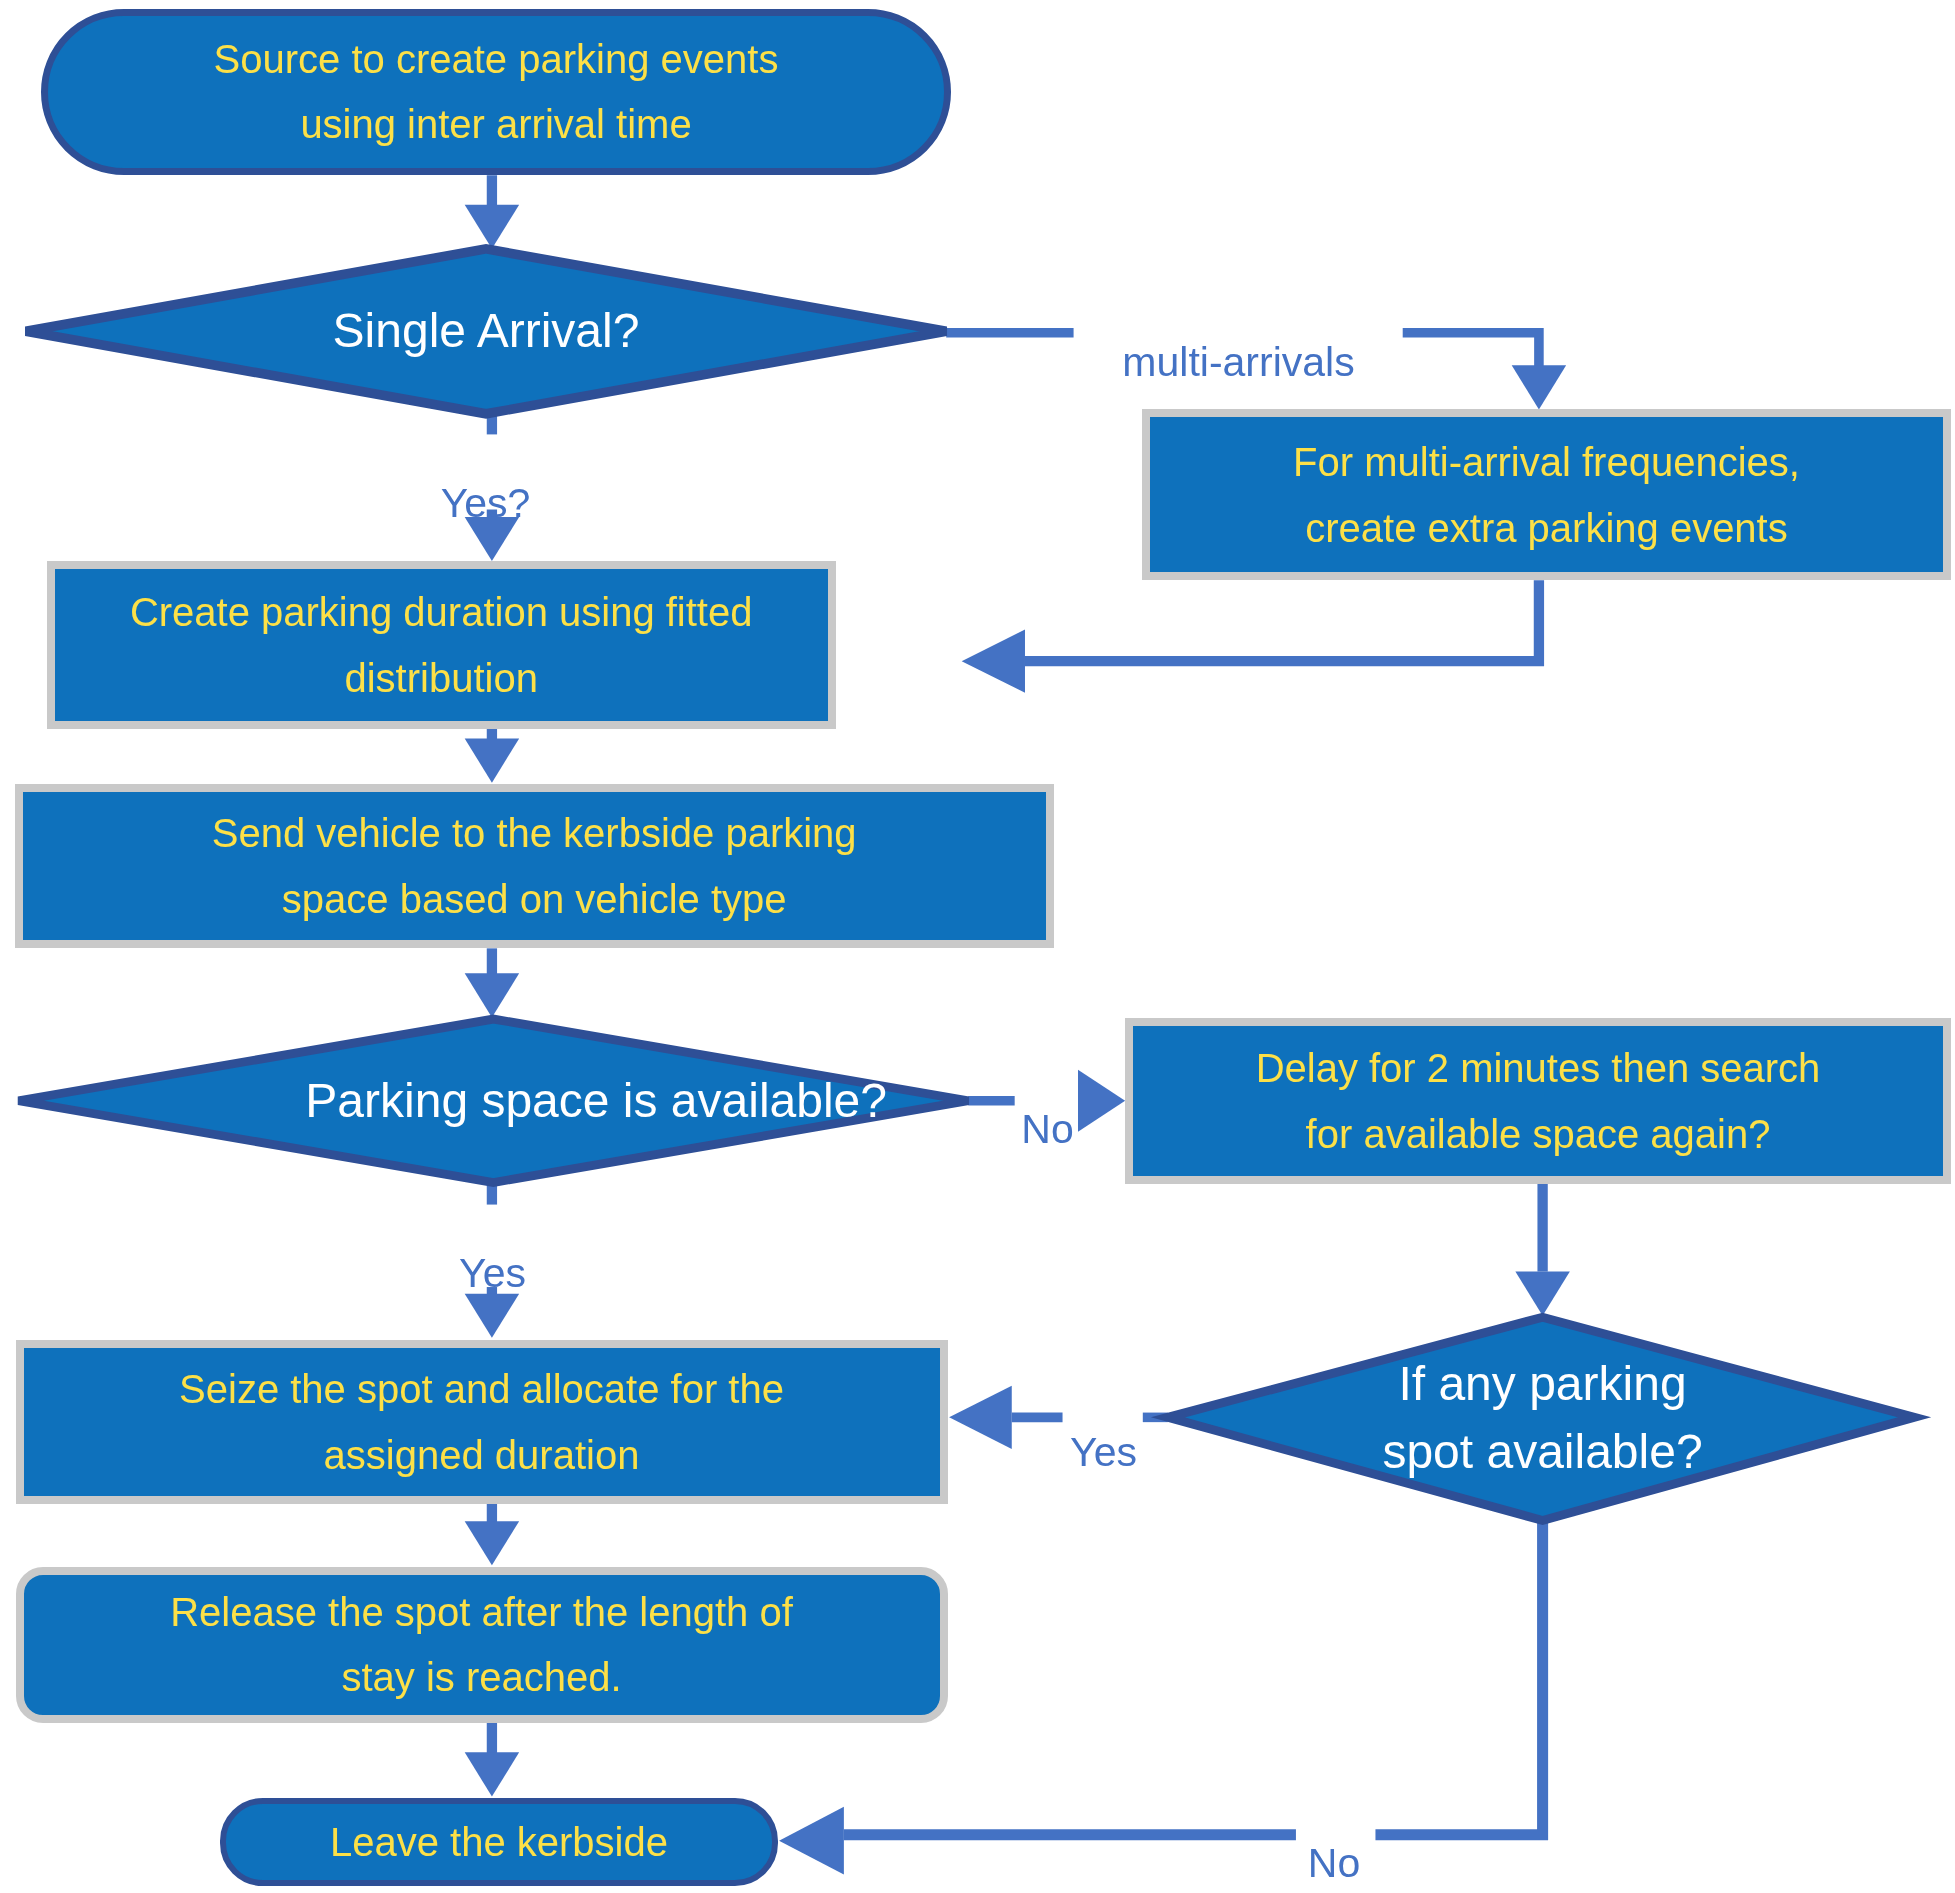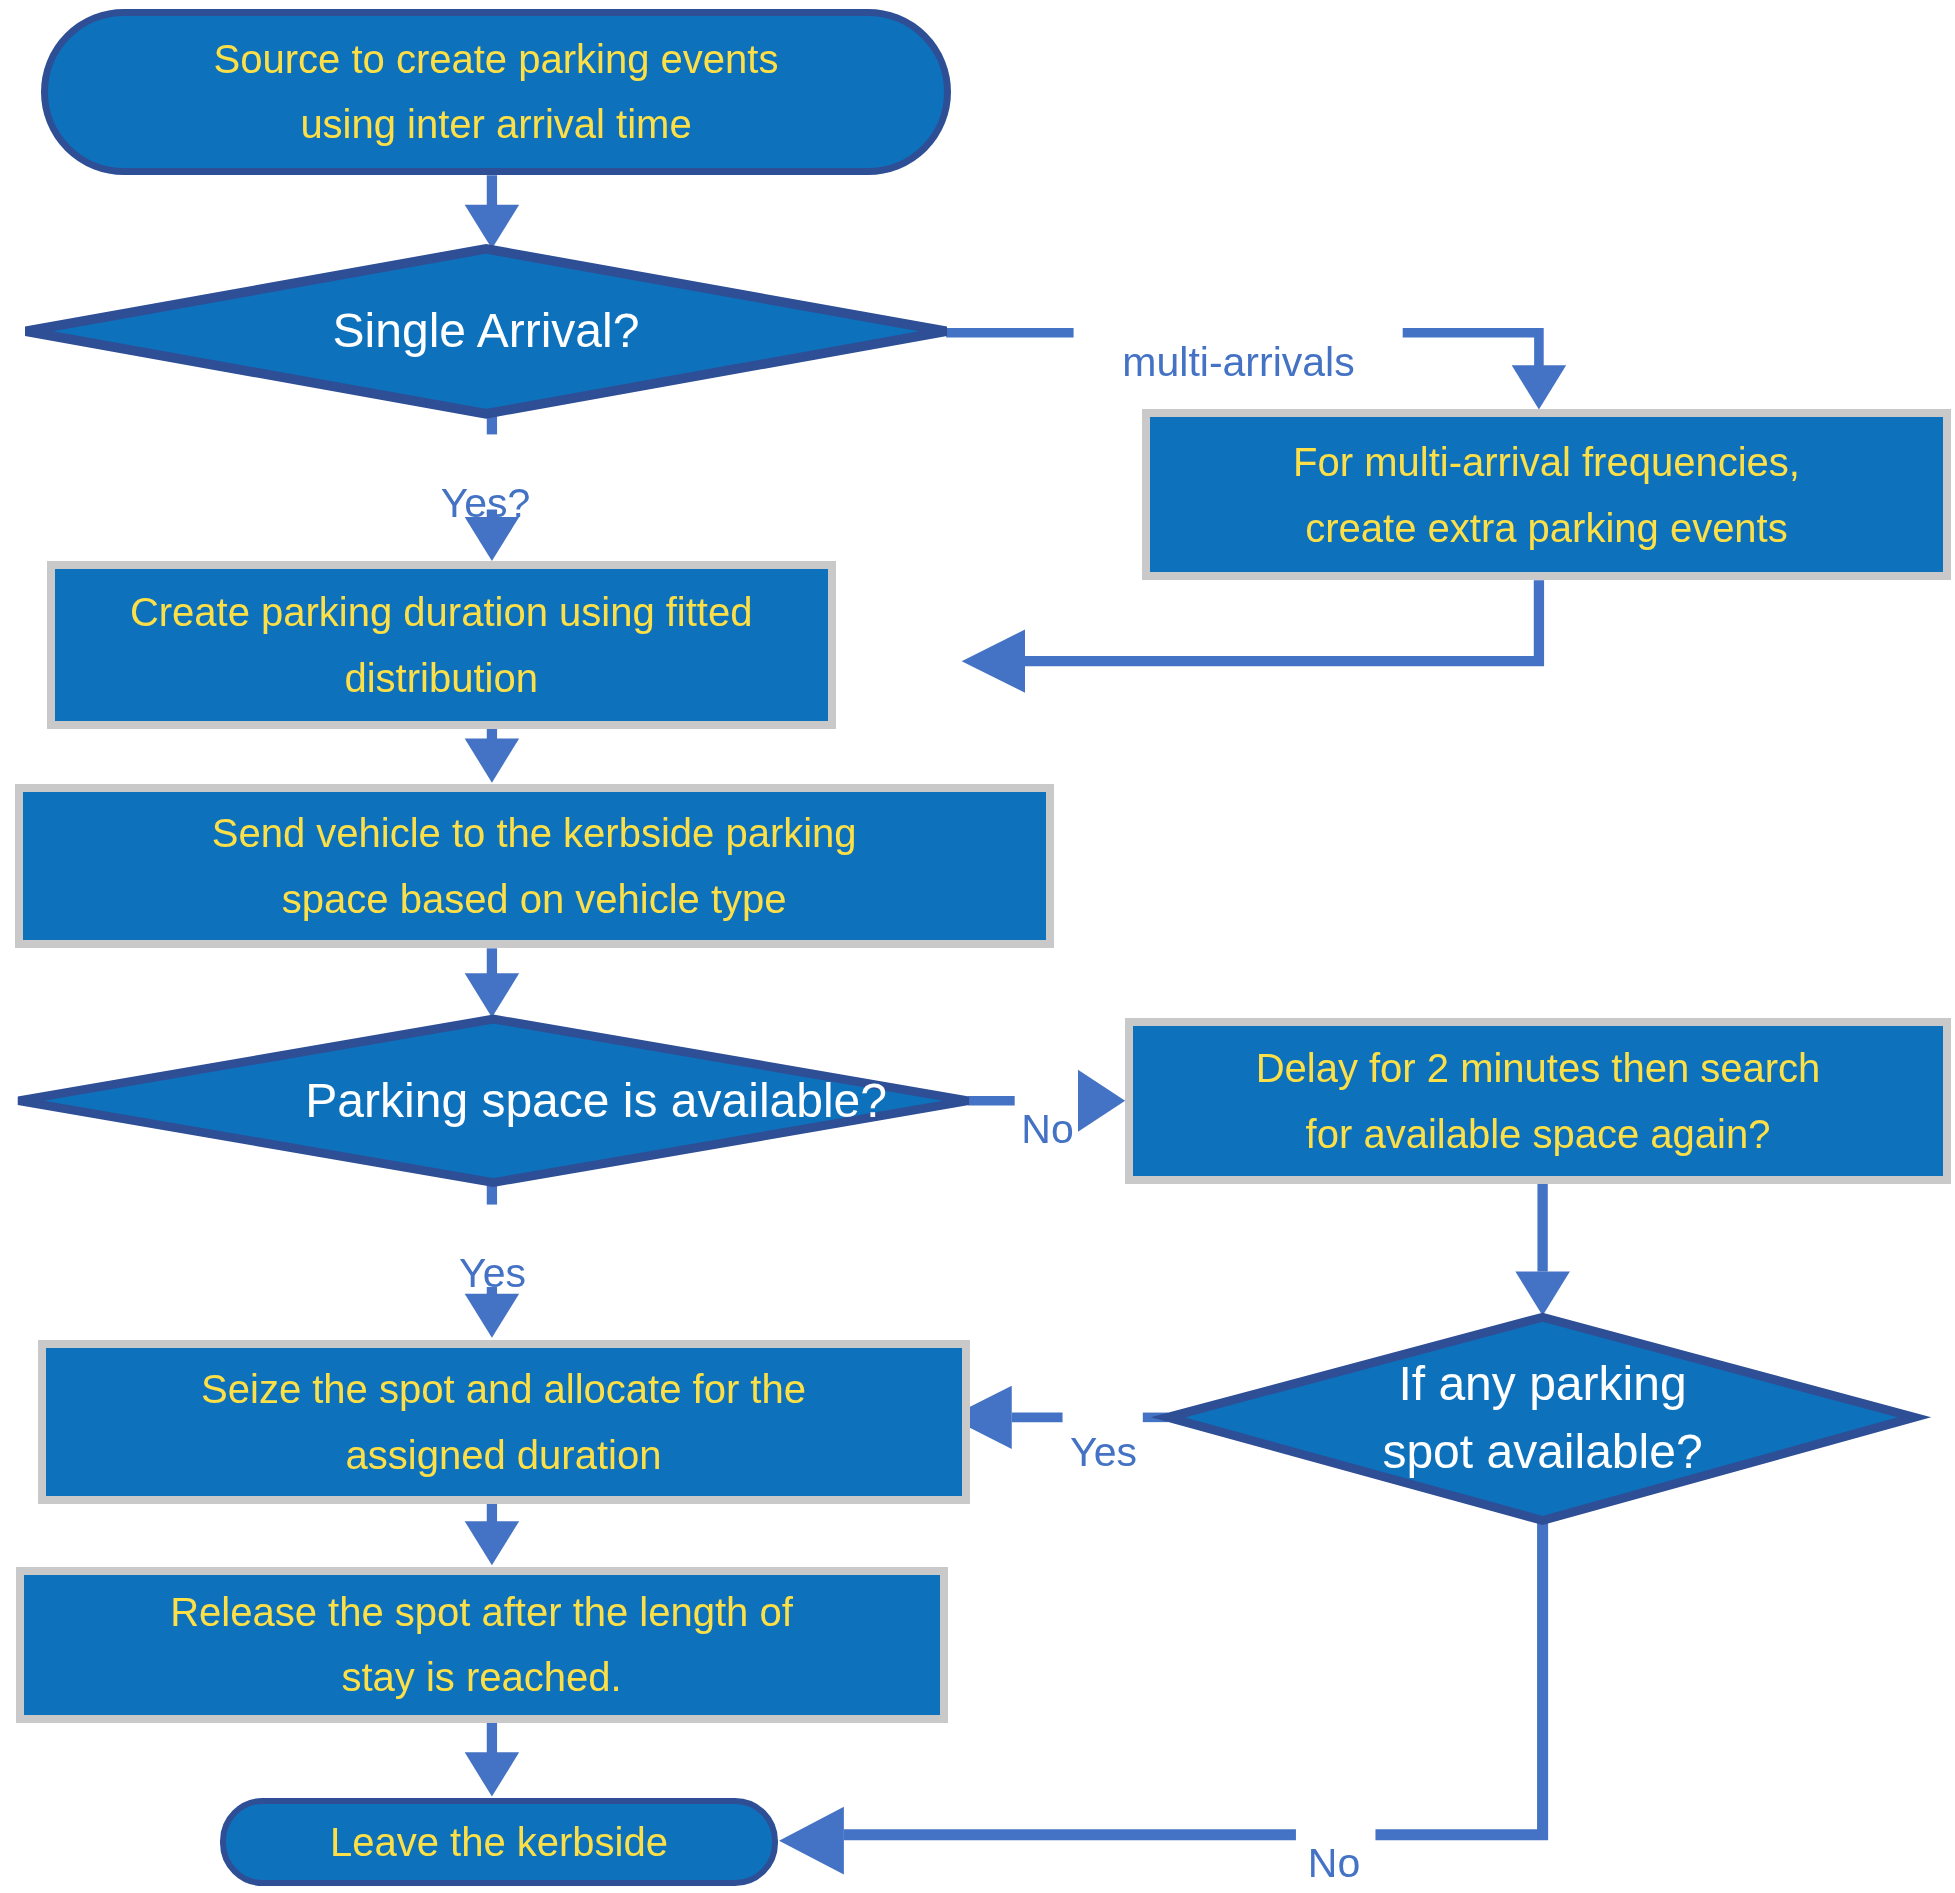--- a/index.html
+++ b/index.html
@@ -161,26 +161,26 @@
   <div class="node process" style="left:1125px;top:1018px;width:826px;height:166px;">
     <div>Delay for 2 minutes then search</div>
     <div>for available space again?</div>
   </div>
 
   <div class="diamond-text" style="left:1248px;top:1348px;width:589px;height:140px;">
     <div>If any parking</div>
     <div>spot available?</div>
   </div>
 
-  <div class="node process" style="left:15.5px;top:1340px;width:932px;height:164px;margin-left:22px;">
+  <div class="node process" style="left:15.5px;top:1340px;width:932px;height:164px;">
     <div>Seize the spot and allocate for the</div>
     <div>assigned duration</div>
   </div>
 
-  <div class="node process" style="left:15.5px;top:1567px;width:932px;height:156px;line-height:65px;">
+  <div class="node process" style="left:15.5px;top:1567px;width:932px;height:156px;line-height:65px;border-radius:27px;">
     <div>Release the spot after the length of</div>
     <div>stay is reached.</div>
   </div>
 
   <div class="node terminator" style="left:220px;top:1798px;width:558px;height:88px;border-radius:43px;border-width:6.6px;">
     <div>Leave the kerbside</div>
   </div>
 
   <div class="edge-label" style="left:412px;top:449px;width:147px;height:52px;">Yes?</div>
   <div class="edge-label" style="left:1074px;top:308px;width:329px;height:52px;">multi-arrivals</div>

